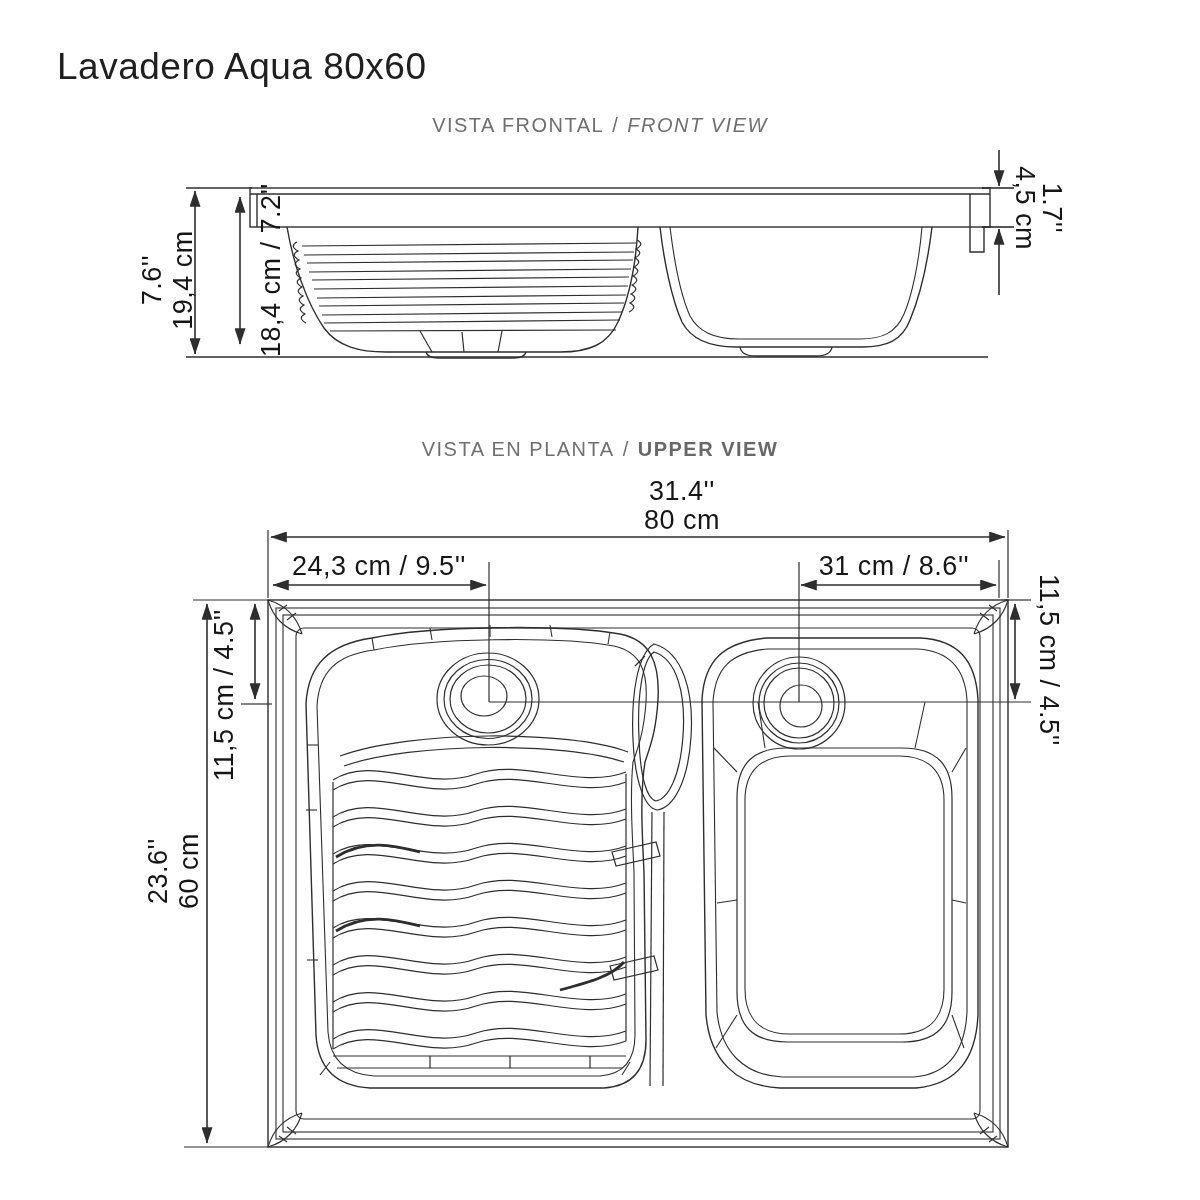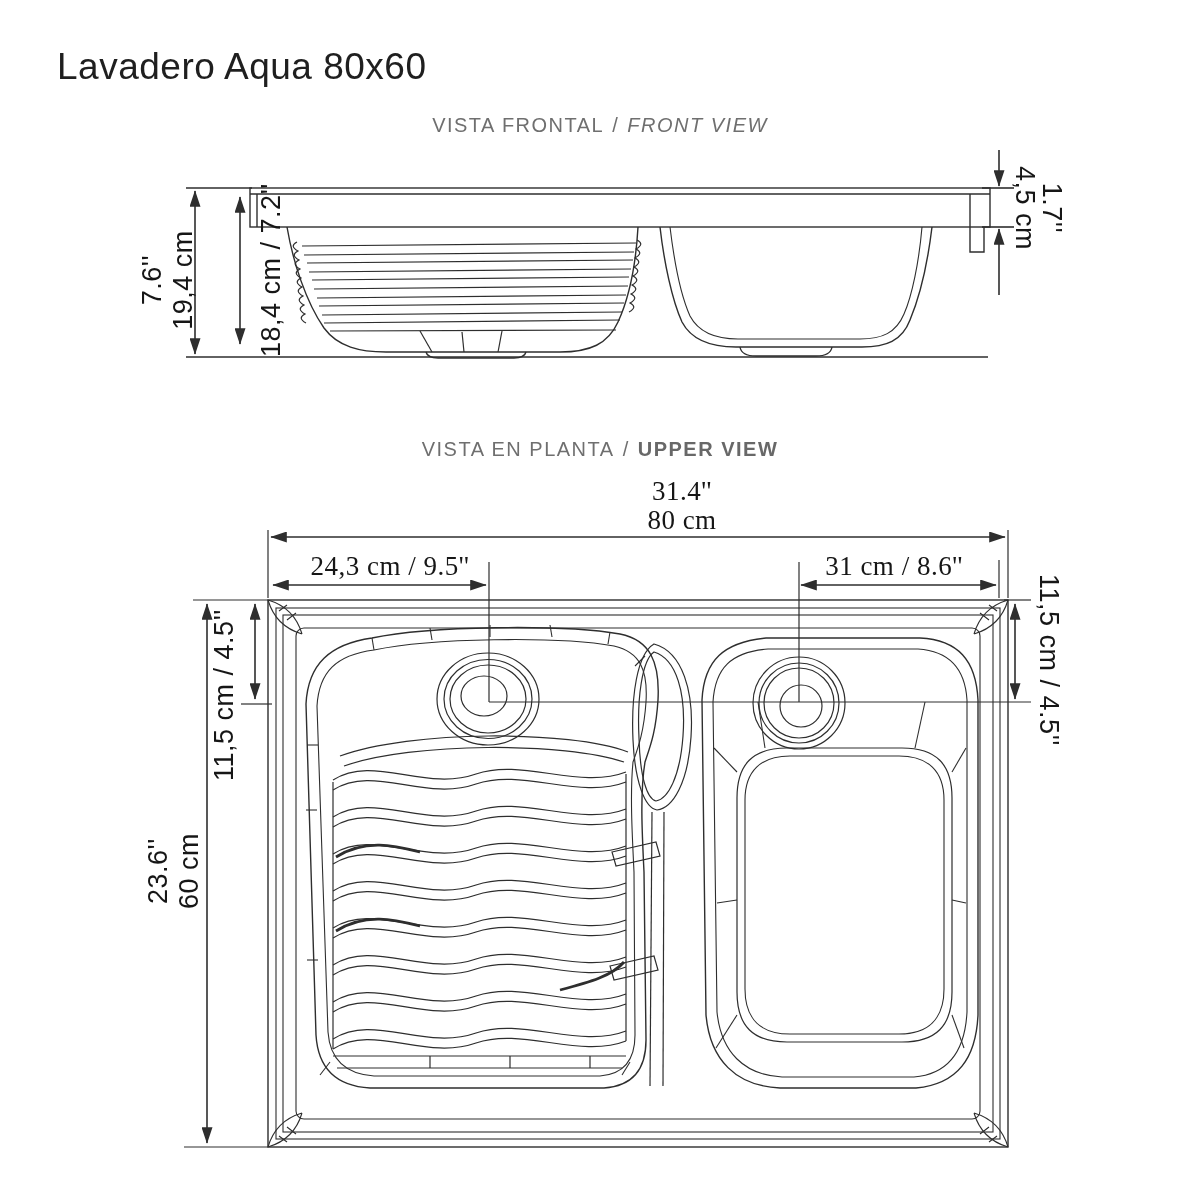--- a/index.html
+++ b/index.html
@@ -8,21 +8,21 @@
   svg{position:absolute;left:0;top:0;}
   .txt{position:absolute;color:#1a1a1a;white-space:nowrap;}
   .title{left:57px;top:46px;font-size:37px;color:#1f1f1f;letter-spacing:.5px;}
   .view-heading{left:0;width:1200px;text-align:center;font-size:20px;color:#6f6f6f;letter-spacing:1.5px;}
   .fv-heading{top:114px;}
   .uv-heading{top:438px;}
   .view-heading .en-italic{font-style:italic;}
   .view-heading .en-bold{font-weight:bold;color:#686868;}
   .view-heading .sep{padding:0 8px;}
   .dim{font-size:27px;letter-spacing:.5px;color:#161616;}
-  .c{transform:translate(-50%,-50%);font-family:Liberation Serif, serif;}
+  .c{transform:translate(-50%,-50%);}
   .rot-ccw{transform:translate(-50%,-50%) rotate(-90deg);}
   .rot-cw{transform:translate(-50%,-50%) rotate(90deg);}
 </style>
 </head>
 <body>
 
 <div class="stage">
 
   <svg width="1200" height="1200" viewBox="0 0 1200 1200">
     <defs>
@@ -200,20 +200,20 @@
   <div class="txt dim rot-ccw" style="left:271px;top:270px;">18,4 cm / 7.2''</div>
   <div class="txt dim rot-cw" style="left:1051px;top:208px;">1.7''</div>
   <div class="txt dim rot-cw" style="left:1024px;top:208px;">4,5 cm</div>
 
   <div class="txt view-heading uv-heading">
     <span>VISTA EN PLANTA</span><span class="sep">/</span><span class="en-bold">UPPER VIEW</span>
   </div>
 
   <div class="txt dim c" style="left:682px;top:491px;">31.4''</div>
   <div class="txt dim c" style="left:682px;top:520px;text-align:center;">80 cm</div>
-  <div class="txt dim c" style="left:379px;top:566px;margin-left:11px;">24,3 cm / 9.5''</div>
+  <div class="txt dim c" style="left:379px;top:566px;">24,3 cm / 9.5''</div>
   <div class="txt dim c" style="left:894px;top:566px;">31 cm / 8.6''</div>
   <div class="txt dim rot-ccw" style="left:224px;top:695px;">11,5 cm / 4.5''</div>
   <div class="txt dim rot-cw" style="left:1048px;top:660px;">11,5 cm / 4.5''</div>
   <div class="txt dim rot-ccw" style="left:158px;top:871px;">23.6''</div>
   <div class="txt dim rot-ccw" style="left:189px;top:871px;">60 cm</div>
 
 </div>
 
 </body></html>

